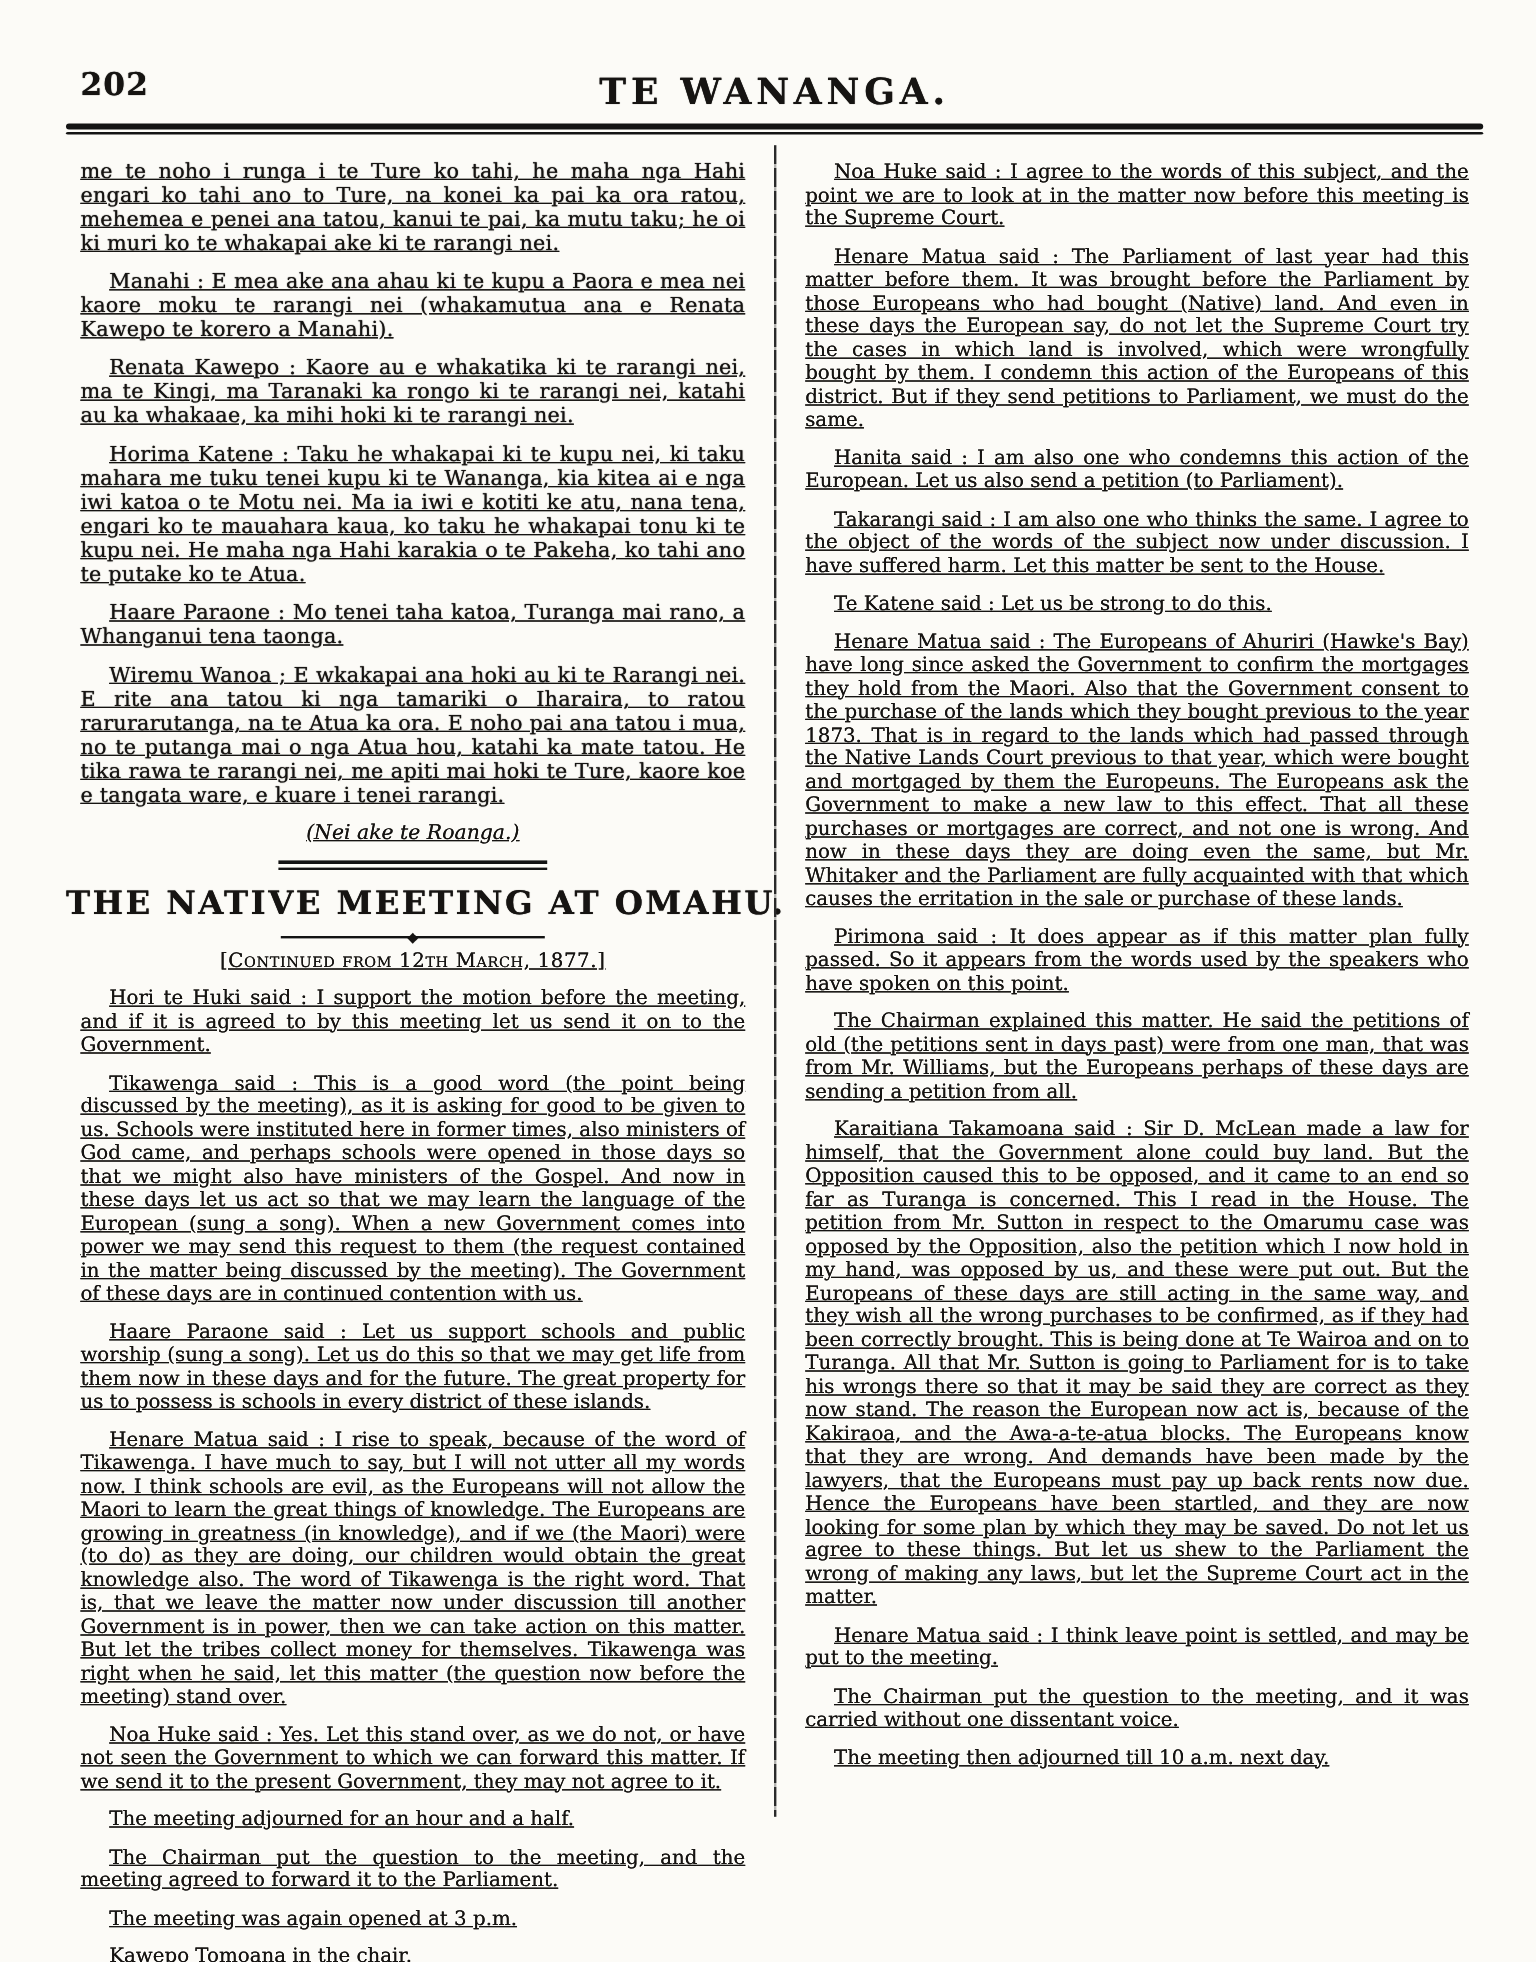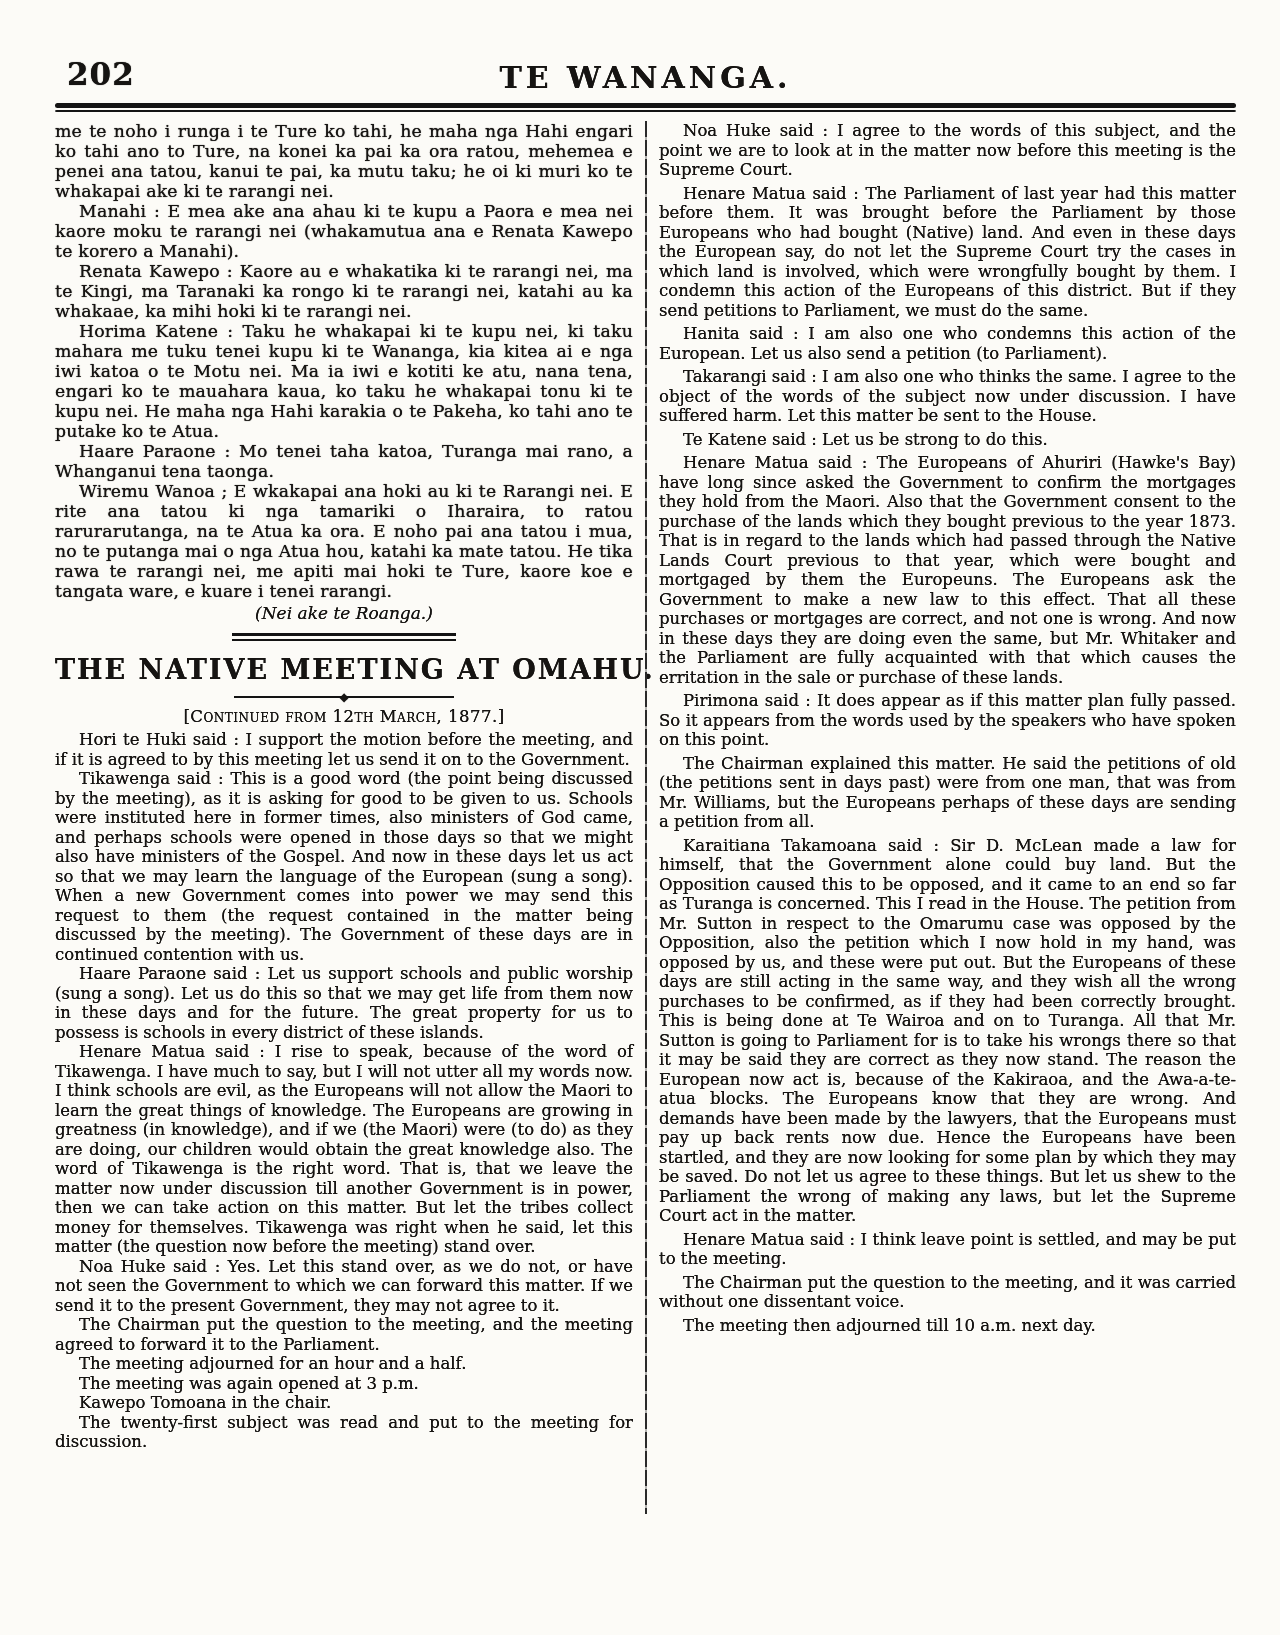--- a/index.html
+++ b/index.html
@@ -12,21 +12,21 @@
     position: relative;
     width: 1280px; height: 1635px;
     background: #fcfbf7;
     color: #161412;
     overflow: hidden;
   }
   
   .header { position: absolute; top: 54px; left: 55px; right: 44px; height: 46px; }
   .page-number {
     position: absolute; left: 12px; top: 2px;
-    font-size: 31px; font-weight: bold; letter-spacing: 1px;
+    font-size: 26px; font-weight: bold; letter-spacing: 1px;
     text-shadow: 0 0 0.8px currentColor;
   }
   .masthead {
     position: absolute; left: 0; right: 0; top: 6px;
     text-align: center;
     font-size: 30px; font-weight: bold; letter-spacing: 4px;
     text-shadow: 0 0 0.6px currentColor;
   }
   .head-rule { position: absolute; top: 103px; left: 55px; right: 44px; }
   .head-rule .bar1 { height: 5px; background: #141414; border-radius: 3px / 60%; }
@@ -36,26 +36,27 @@
   .col-left  { width: 578px; }
   .col-divider { width: 26px; position: relative; }
   .col-divider::before {
     content: ""; position: absolute; left: 12px; top: 0;
     width: 2px; height: 1393px;
     background: repeating-linear-gradient(to bottom, #2a2a2a 0 16px, rgba(42,42,42,0.35) 16px 19px);
   }
   .col-right { flex: 1; }
   
   p {
-    margin: 0;
+    margin: 12px;
     text-align: justify;
     text-indent: 24px;
     font-size: 16.5px;
     line-height: 19.5px;
     text-shadow: 0 0 0.35px currentColor;
+    text-decoration: underline;
   }
   .maori p {
     font-size: 17.3px;
     line-height: 20px;
     letter-spacing: 0.2px;
     text-shadow: 0 0 0.9px currentColor; 
   }
   .maori p:first-child { text-indent: 0; } 
   .col-right p + p { margin-top: 4px; }
   
@@ -130,22 +131,22 @@
       </div>
 
       <p class="continued">[Continued from 12th March, 1877.]</p>
 
       <div class="english">
           <p>Hori te Huki said : I support the motion before the meeting, and if it is agreed to by this meeting let us send it on to the Government.</p>
           <p>Tikawenga said : This is a good word (the point being discussed by the meeting), as it is asking for good to be given to us. Schools were instituted here in former times, also ministers of God came, and perhaps schools were opened in those days so that we might also have ministers of the Gospel. And now in these days let us act so that we may learn the language of the European (sung a song). When a new Government comes into power we may send this request to them (the request contained in the matter being discussed by the meeting). The Government of these days are in continued contention with us.</p>
           <p>Haare Paraone said : Let us support schools and public worship (sung a song). Let us do this so that we may get life from them now in these days and for the future. The great property for us to possess is schools in every district of these islands.</p>
           <p>Henare Matua said : I rise to speak, because of the word of Tikawenga. I have much to say, but I will not utter all my words now. I think schools are evil, as the Europeans will not allow the Maori to learn the great things of knowledge. The Europeans are growing in greatness (in knowledge), and if we (the Maori) were (to do) as they are doing, our children would obtain the great knowledge also. The word of Tikawenga is the right word. That is, that we leave the matter now under discussion till another Government is in power, then we can take action on this matter. But let the tribes collect money for themselves. Tikawenga was right when he said, let this matter (the question now before the meeting) stand over.</p>
           <p>Noa Huke said : Yes. Let this stand over, as we do not, or have not seen the Government to which we can forward this matter. If we send it to the present Government, they may not agree to it.</p>
+          <p>The meeting adjourned for an hour and a half.</p>
           <p>The Chairman put the question to the meeting, and the meeting agreed to forward it to the Parliament.</p>
-          <p>The meeting adjourned for an hour and a half.</p>
           <p>The meeting was again opened at 3 p.m.</p>
           <p>Kawepo Tomoana in the chair.</p>
           <p>The twenty-first subject was read and put to the meeting for discussion.</p>
         </div>
     </div>
 
     <div class="col-divider"></div>
 
     <div class="col-right">
         <p>Noa Huke said : I agree to the words of this subject, and the point we are to look at in the matter now before this meeting is the Supreme Court.</p>

